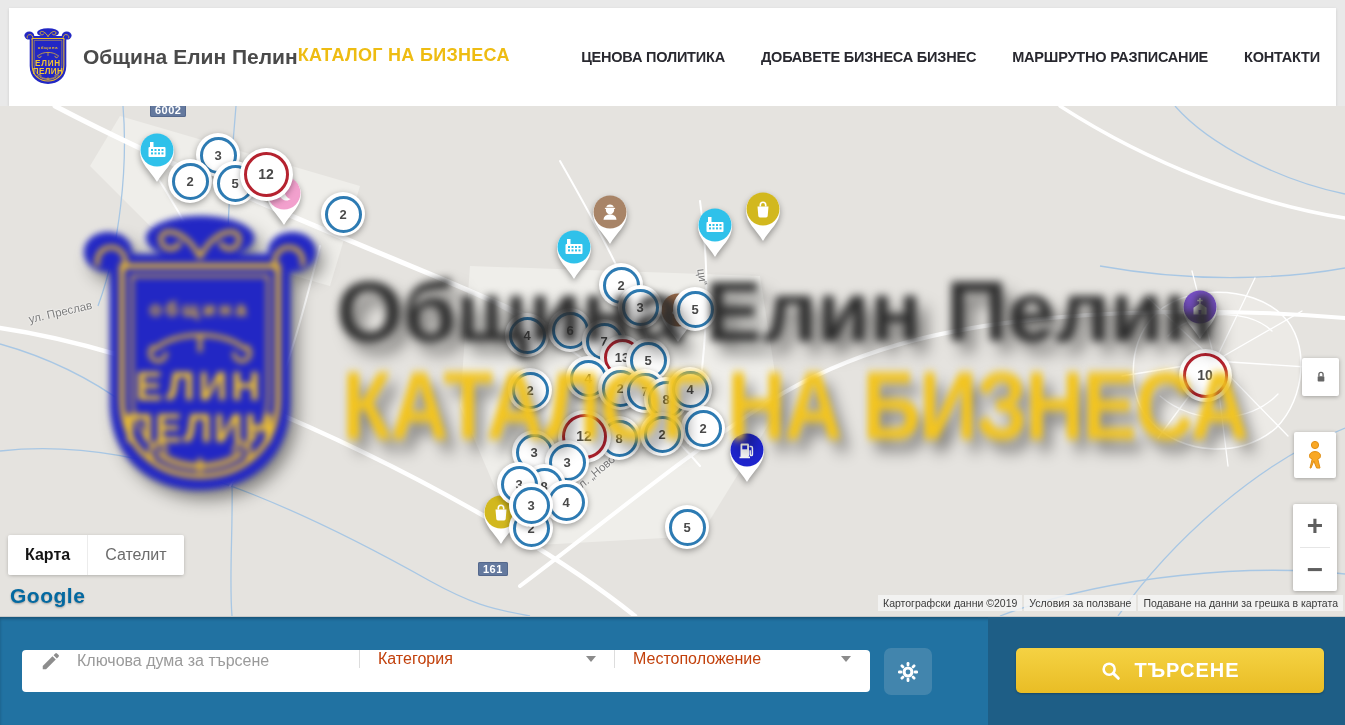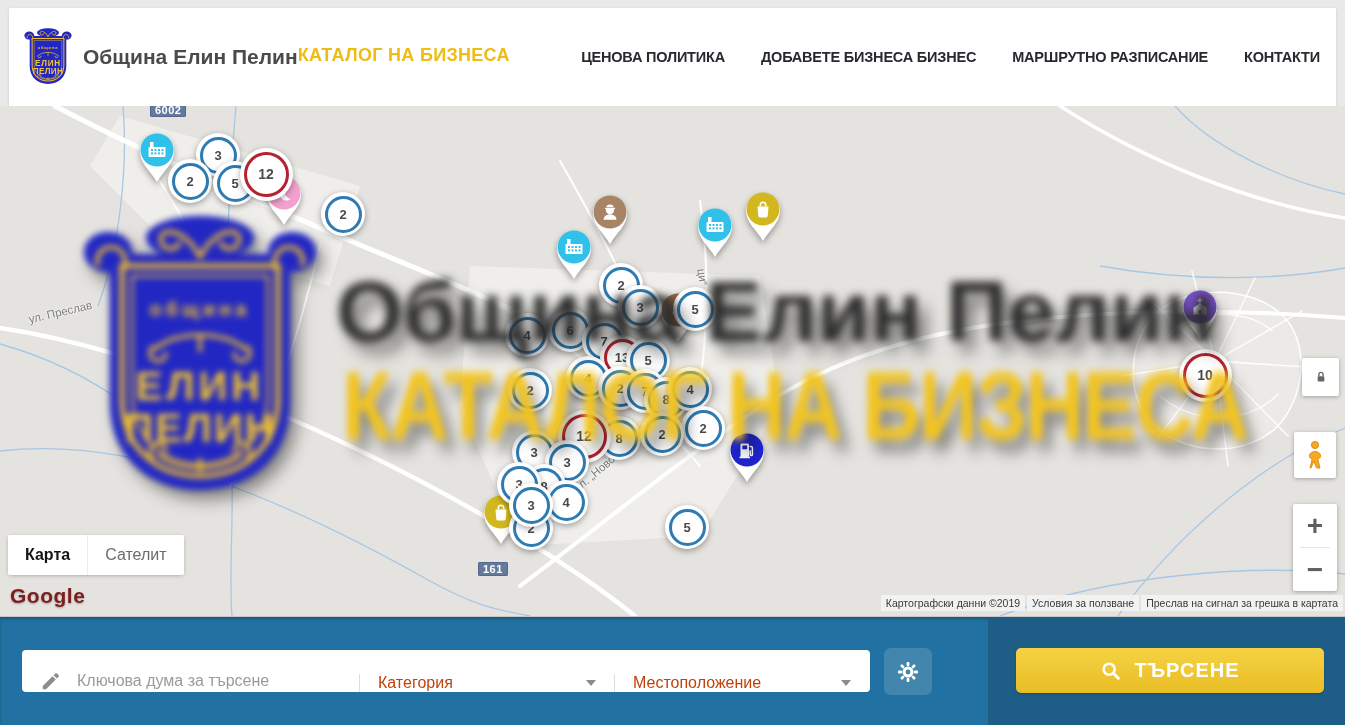--- a/index.html
+++ b/index.html
@@ -35,28 +35,28 @@
   .gm-btn{position:absolute;background:#fff;box-shadow:0 1px 4px rgba(0,0,0,.3);border-radius:2px;display:flex;align-items:center;justify-content:center;z-index:30;cursor:pointer;}
   .lock-btn{left:1302px;top:252px;width:37px;height:38px;}
   .pegman-btn{left:1294px;top:326px;width:42px;height:46px;}
   .zoom-ctl{position:absolute;left:1293px;top:398px;width:44px;z-index:30;background:#fff;box-shadow:0 1px 4px rgba(0,0,0,.3);border-radius:2px;display:flex;flex-direction:column;align-items:center;}
   .zoom-ctl .zbtn{width:44px;height:43px;display:flex;align-items:center;justify-content:center;font-size:28px;font-weight:bold;color:#5f5f5f;cursor:pointer;}
   .zoom-ctl .zdiv{width:30px;height:1px;background:#e6e6e6;}
   .map-type{position:absolute;left:8px;top:429px;display:flex;z-index:30;box-shadow:0 1px 4px -1px rgba(0,0,0,.35);border-radius:2px;overflow:hidden;height:40px;}
   .map-type .mt{background:#fff;display:flex;align-items:center;padding:0 17px;font-size:16px;cursor:pointer;}
   .map-type .mt.active{font-weight:bold;color:#141414;}
   .map-type .mt.inactive{color:#6b6b6b;border-left:1px solid #ececec;}
-  .google-logo{position:absolute;left:10px;top:478px;font-size:21px;font-weight:bold;color:#7f1d1d;letter-spacing:.5px;text-shadow:0 1px 2px rgba(0,0,0,.3);z-index:30;cursor:pointer;}
+  .google-logo{position:absolute;left:10px;top:478px;font-size:21px;font-weight:bold;color:#0369a1;letter-spacing:.5px;text-shadow:0 1px 2px rgba(0,0,0,.3);z-index:30;cursor:pointer;}
   .attrib{position:absolute;right:2px;top:489px;display:flex;gap:2px;z-index:30;font-size:10.5px;color:#3a3a3a;}
   .attrib span{background:rgba(245,245,245,.85);padding:2px 5px;white-space:nowrap;}
   .attrib span.link{cursor:pointer;}
   
   .searchbar{position:relative;height:108px;background:#2172a2;box-shadow:inset 0 2px 3px rgba(0,0,0,.25);}
   .searchbar .dark{position:absolute;right:0;top:0;width:357px;height:108px;background:#1e5e86;}
-  .search-panel{position:absolute;left:22px;top:33px;width:848px;height:42px;background:#fff;border-radius:4px;display:flex;align-items:flex-end;z-index:2;}
+  .search-panel{position:absolute;left:22px;top:33px;width:848px;height:42px;background:#fff;border-radius:4px;display:flex;align-items:flex-start;z-index:2;}
   .sp-section{display:flex;align-items:center;}
   .sp-keyword{flex:0 0 337px;padding-left:18px;gap:13px;box-sizing:border-box;}
   .sp-keyword input{border:none;outline:none;font-size:16px;color:#333;width:250px;font-family:"Liberation Sans",sans-serif;}
   .sp-keyword input::placeholder{color:#9a9a9a;}
   .sp-select{flex:0 0 255px;border-left:1px solid #ddd;padding:0 18px;justify-content:space-between;cursor:pointer;box-sizing:border-box;}
   .sp-select .ph{color:#c2410c;font-size:16px;}
   .caret{width:0;height:0;border-left:5px solid transparent;border-right:5px solid transparent;border-top:6px solid #8b8b8b;}
   .gear-btn{position:absolute;left:884px;top:31px;width:48px;height:47px;background:#4285ad;border:none;border-radius:7px;display:flex;align-items:center;justify-content:center;z-index:2;cursor:pointer;}
   .submit-btn{position:absolute;left:1016px;top:31px;width:308px;height:45px;border:none;border-radius:5px;background:linear-gradient(#f5d243,#e9bd25);color:#fff;font-size:20px;font-weight:bold;letter-spacing:1px;display:flex;align-items:center;justify-content:center;gap:12px;cursor:pointer;z-index:2;box-shadow:0 1px 2px rgba(0,0,0,.25);font-family:"Liberation Sans",sans-serif;}
 </style>
@@ -401,21 +401,21 @@
     <div class="zbtn">−</div>
   </div>
   <div class="map-type">
     <div class="mt active">Карта</div>
     <div class="mt inactive">Сателит</div>
   </div>
   <div class="google-logo">Google</div>
   <div class="attrib">
     <span>Картографски данни ©2019</span>
     <span class="link">Условия за ползване</span>
-    <span class="link">Преслав на сигнал за грешка в картата</span>
+    <span class="link">Подаване на данни за грешка в картата</span>
   </div>
 </div>
 
 <div class="searchbar">
   <div class="dark"></div>
   <div class="search-panel">
     <div class="sp-section sp-keyword">
       <svg width="22" height="22" viewBox="0 0 24 24">
         <path d="M3 17.4 L13.6 6.8 l3.6 3.6 L6.6 21 H3 z M14.8 5.6 l1.9-1.9 a1.3 1.3 0 0 1 1.8 0 l1.8 1.8 a1.3 1.3 0 0 1 0 1.8 l-1.9 1.9 z" fill="#8d8d8d"></path>
       </svg>

